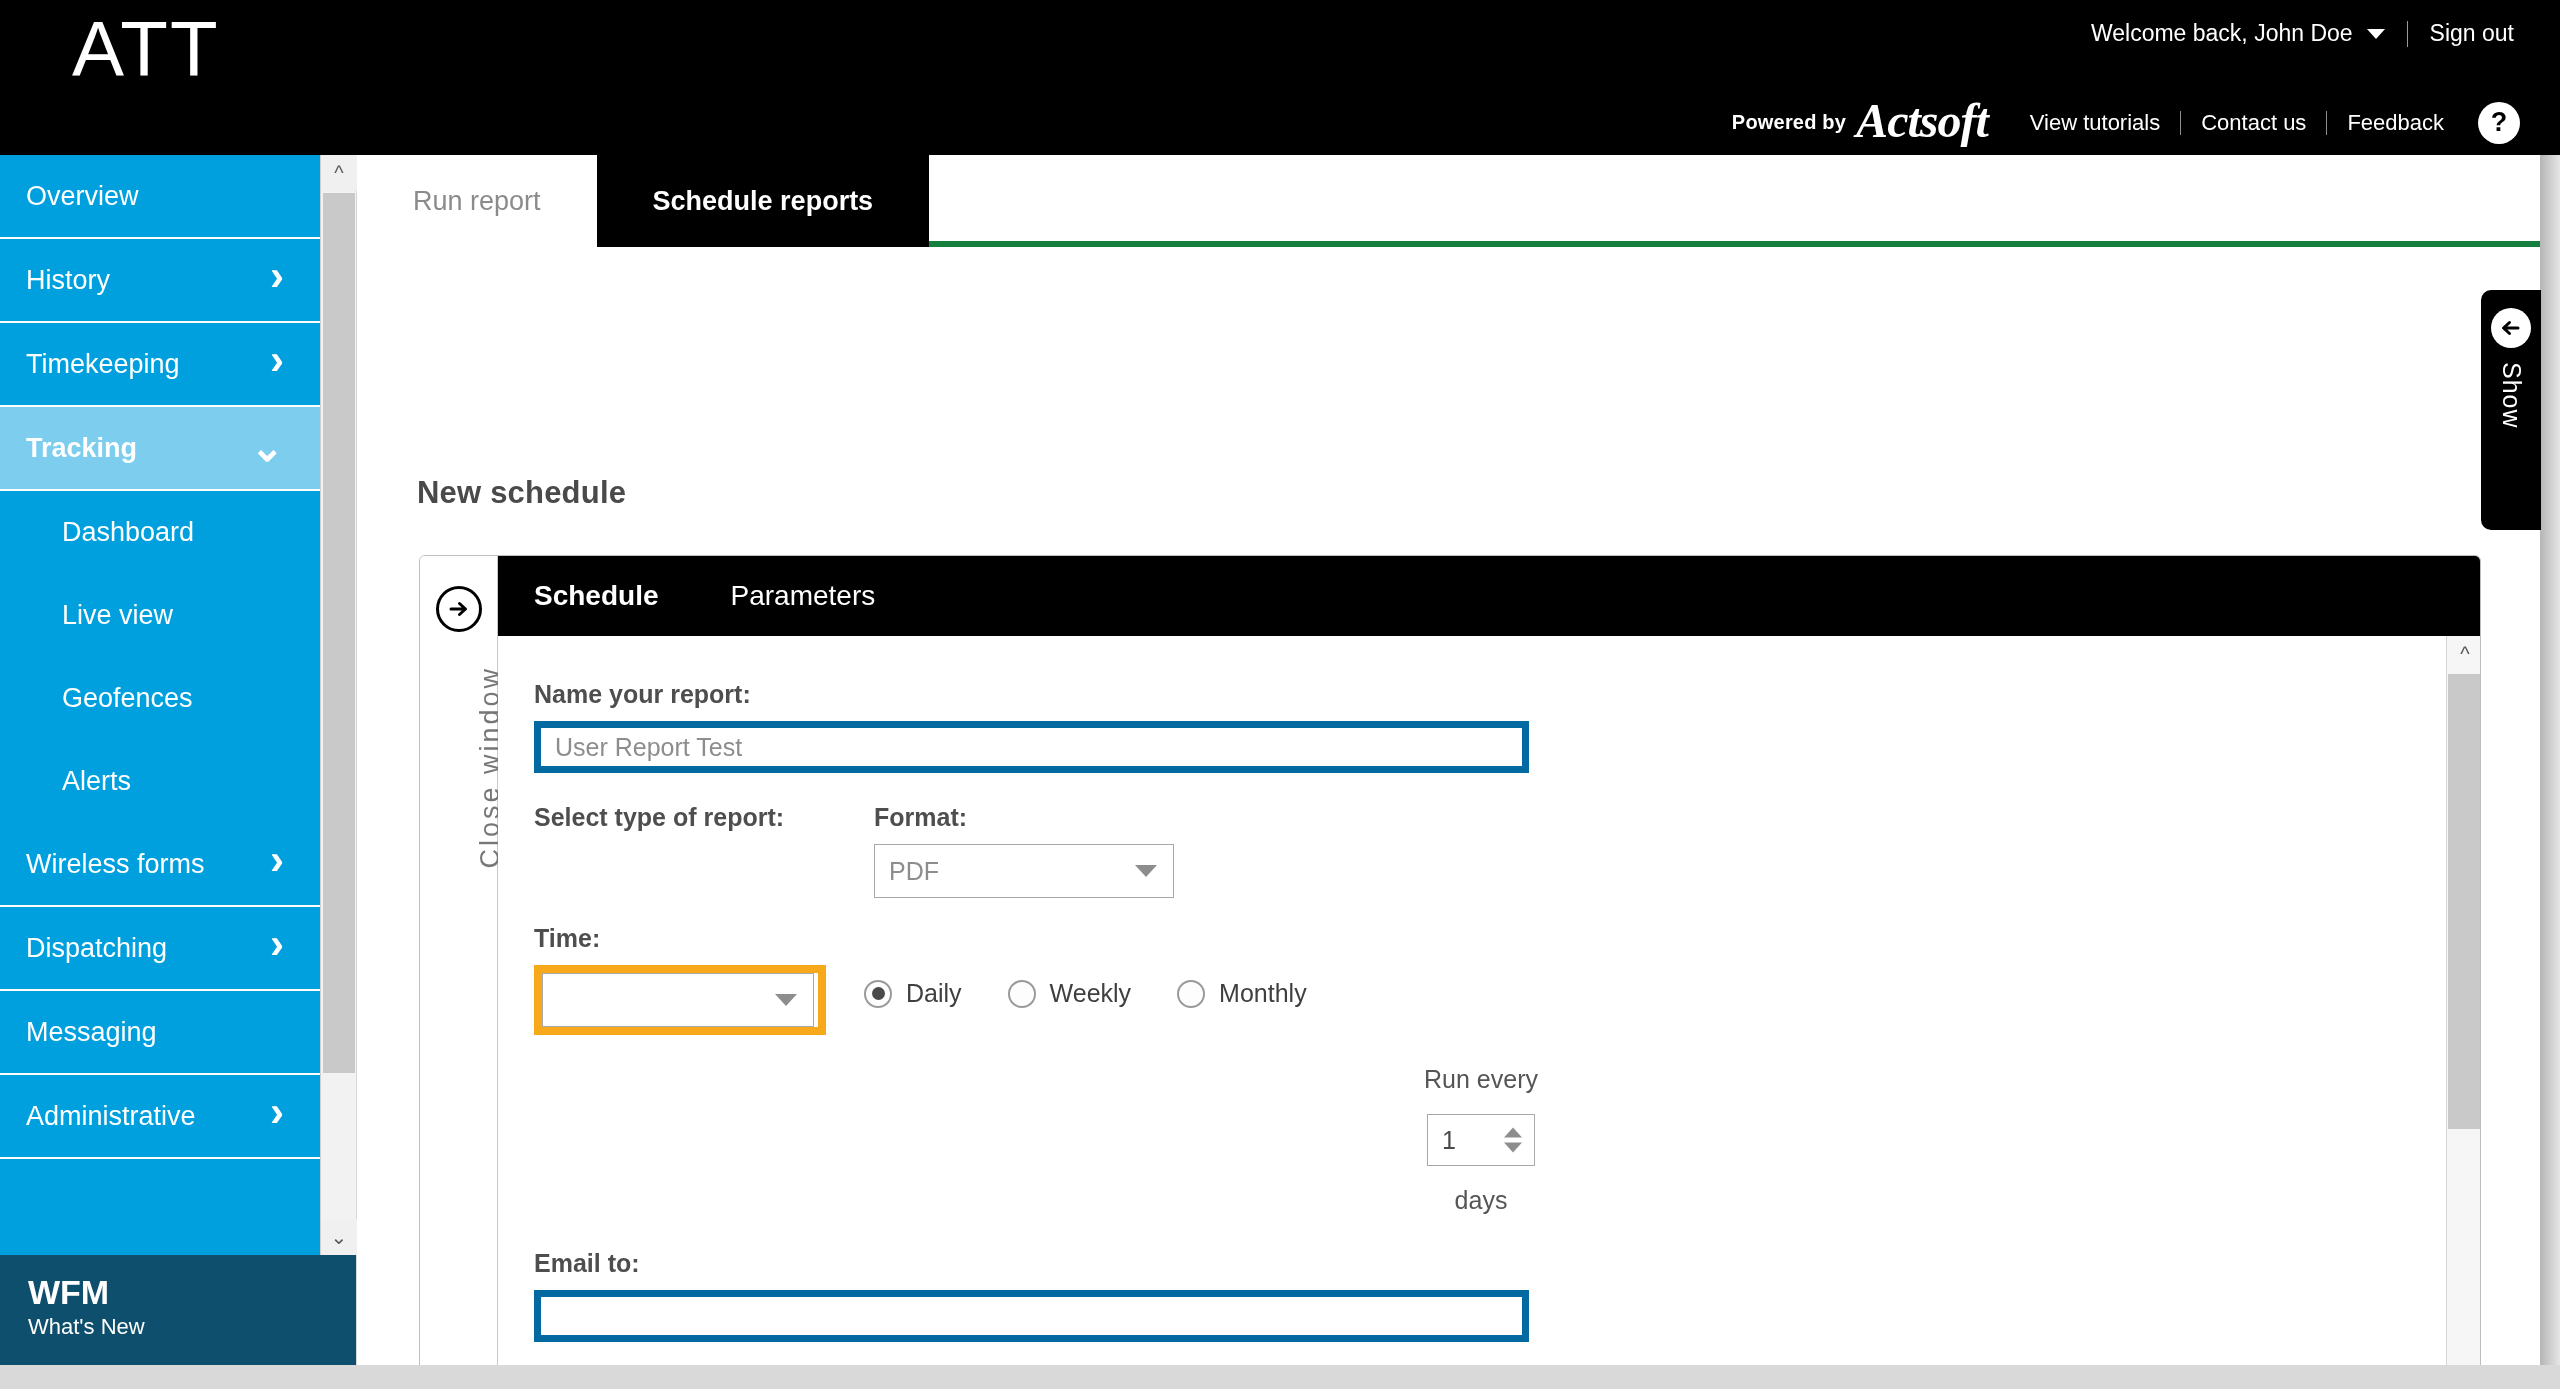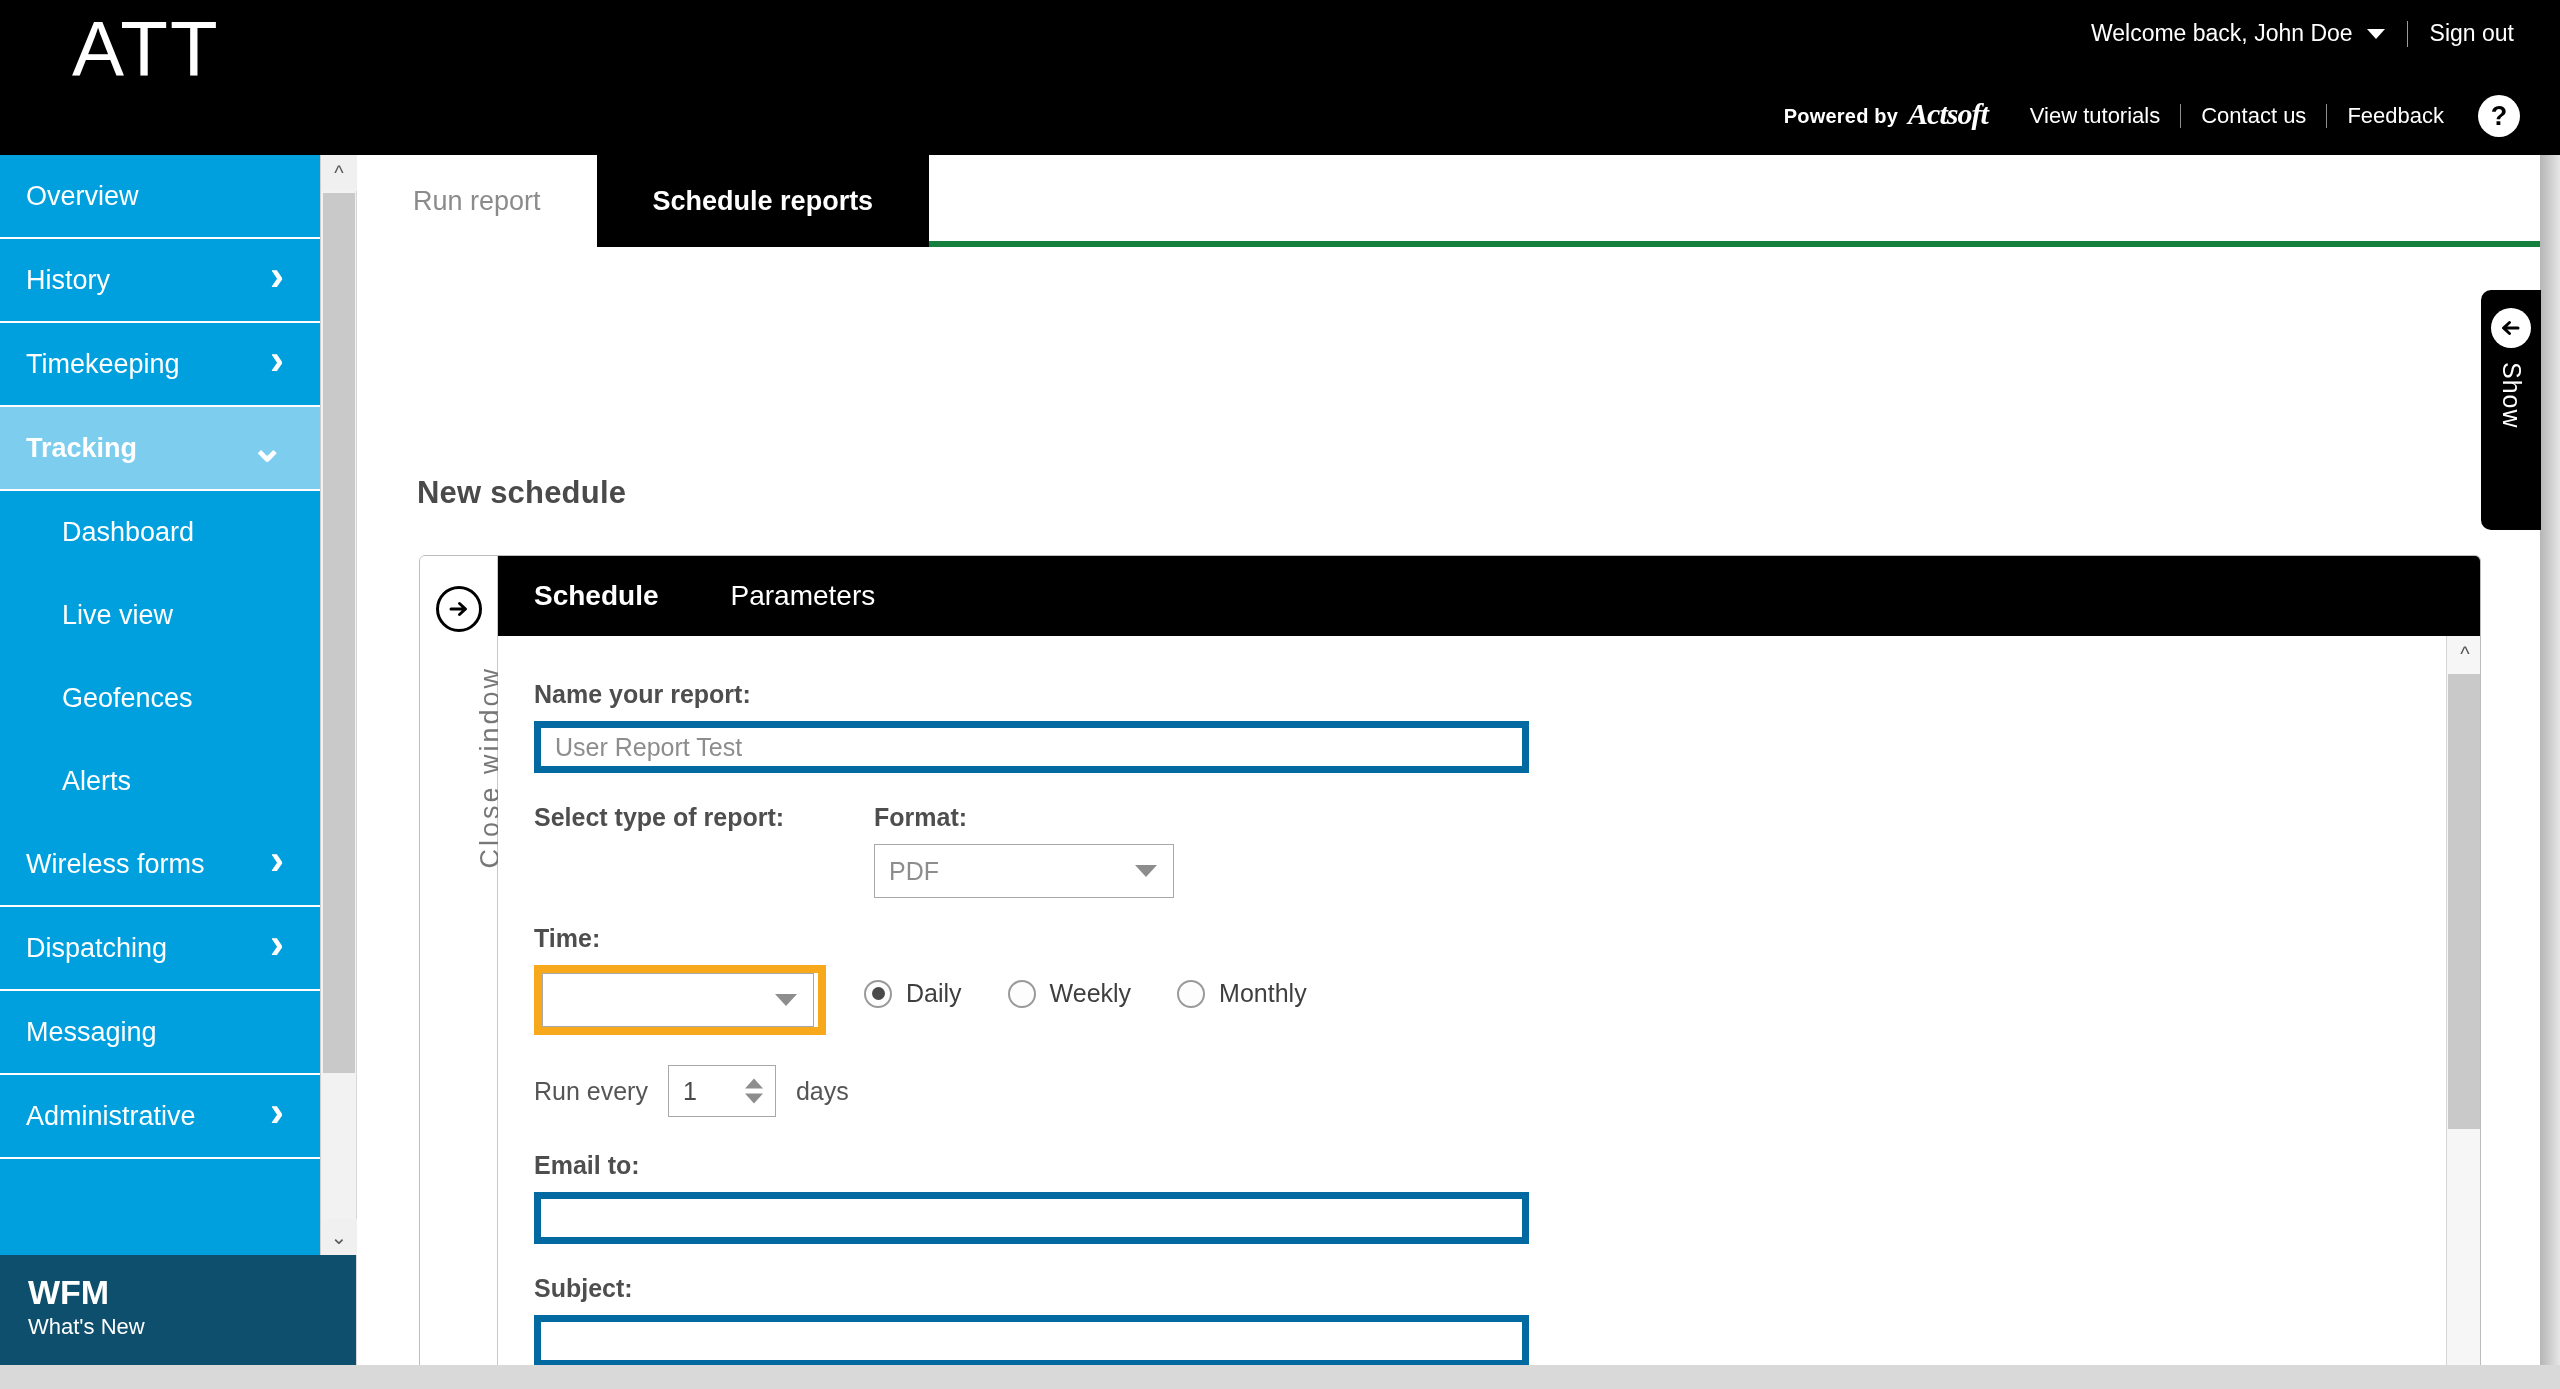--- a/index.html
+++ b/index.html
@@ -56,21 +56,21 @@
     display: flex; align-items: center;
   }
   .powered {
     color: #ffffff; font-size: 20px; font-weight: bold;
     margin-right: 10px; letter-spacing: .2px;
   }
   .actsoft-logo {
     color: #ffffff;
     font-family: "Liberation Serif", serif;
     font-style: italic; font-weight: bold;
-    font-size: 30px;
+    font-size: 48px;
     letter-spacing: -1px;
     margin-right: 42px;
     position: relative;
     top: -2px;
   }
   .hdr-link {
     color: #ffffff; font-size: 22px;
   }
   .vsep2 {
     display: inline-block; width: 1px; height: 24px;
@@ -300,21 +300,21 @@
     border: 2px solid #9a9a9a; background: #fdfdfd;
     display: flex; align-items: center; justify-content: center;
   }
   .radio-dot .inner {
     width: 13px; height: 13px; border-radius: 50%;
     background: #4a4a4a;
   }
   .radio-label { font-size: 25px; color: #3f3f3f; }
 
   .runevery {
-    display: flex; align-items: center; gap: 20px; margin-top: 30px;
+    display: flex; align-items: center; gap: 20px; margin-top: 30px; flex-direction: column;
   }
   .runevery-label { font-size: 25px; color: #555555; }
   .spinner {
     position: relative;
     width: 108px; height: 52px;
     border: 1px solid #a8a8a8;
     background: #ffffff;
     display: flex; align-items: center;
     padding-left: 14px;
     font-size: 25px; color: #4a4a4a;

